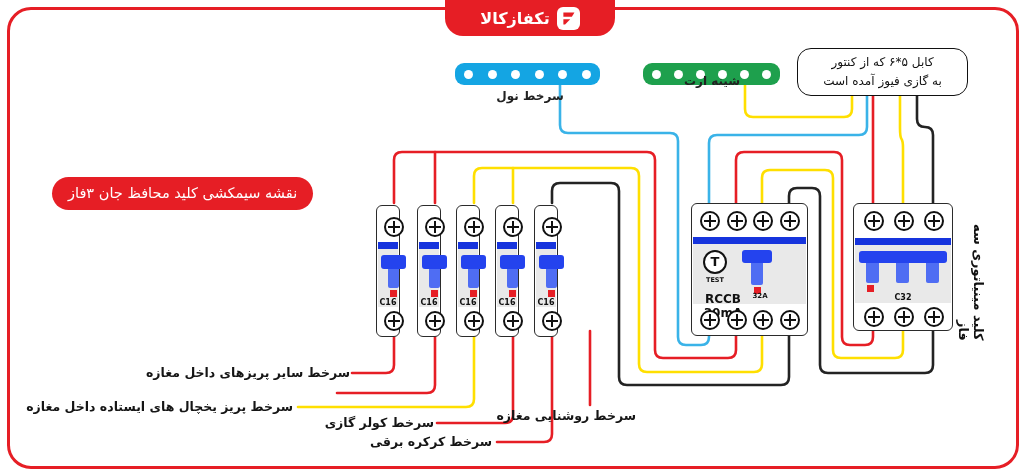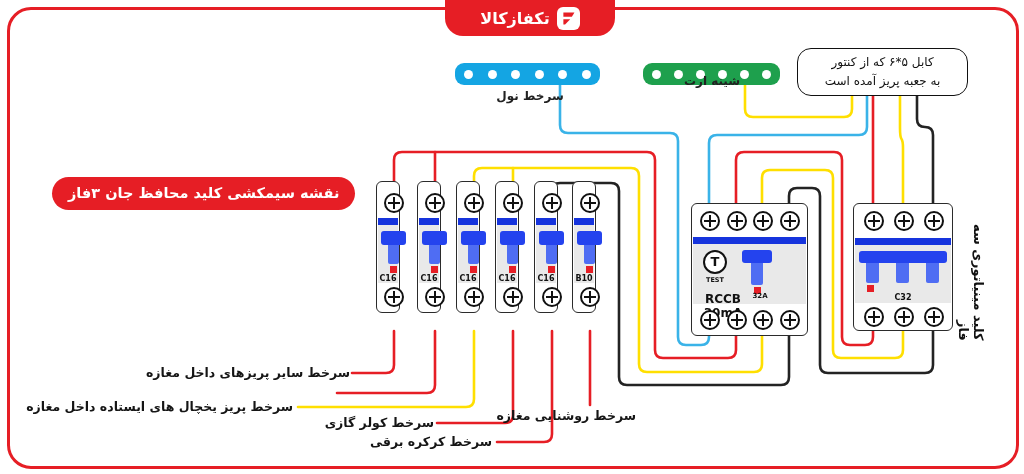--- a/index.html
+++ b/index.html
@@ -26,25 +26,25 @@
   .bus-neutral{left:455px;top:63px;width:145px;background:#14a5e3;}
   .bus-earth{left:643px;top:63px;width:137px;background:#1ea04d;}
   .bus-dot{width:9px;height:9px;border-radius:50%;background:#fff;}
   .bus-label{position:absolute;font-size:12px;font-weight:600;color:#222;direction:rtl;
        text-align:center;width:110px;}
   .bus-label.nol{left:475px;top:89px;}
   .bus-label.ert{left:657px;top:74px;}
   
   .title-badge{position:absolute;left:52px;top:177px;height:33px;line-height:33px;
        background:#e61e25;color:#fff;border-radius:17px;padding:0 16px;font-size:14.5px;
-       font-weight:bold;direction:rtl;white-space:nowrap;}
+       font-weight:normal;direction:rtl;white-space:nowrap;}
   
   .brk,.rccb,.c32{position:absolute;background:#fff;border:1.8px solid #2b2b2b;
        border-radius:6px;box-sizing:border-box;}
-  .brk{width:24px;height:132px;top:181px;}
+  .brk{width:24px;height:132px;top:205px;}
   .rccb{left:691px;top:203px;width:117px;height:133px;}
   .c32{left:853px;top:203px;width:100px;height:128px;}
   .screw{position:absolute;width:20px;height:20px;border:2px solid #111;border-radius:50%;
        background:#fff;box-sizing:border-box;}
   .screw::before,.screw::after{content:"";position:absolute;background:#111;}
   .screw::before{left:2px;right:2px;top:50%;height:1.6px;margin-top:-0.8px;}
   .screw::after{top:2px;bottom:2px;left:50%;width:1.6px;margin-left:-0.8px;}
   .band{position:absolute;left:1px;right:1px;height:7px;background:#1634dd;}
   .grayzone{position:absolute;left:1px;right:1px;background:#e9e9e9;}
   .tg-bar{position:absolute;background:#2443ee;border-radius:3px;}
@@ -105,21 +105,21 @@
     <span class="logo-mark">
       <svg viewBox="0 0 20 20">
           <path fill="#e61e25" d="M4 3 L17 3 L14 8 L4 8 Z"></path>
           <path fill="#e61e25" d="M4 11 L12 11 L6 17 L4 17 Z"></path>
         </svg>
     </span>
   </div>
 
   <div class="note-box">
     <span>کابل ۵*۶ که از کنتور</span>
-    <span>به جعبه پریز آمده است</span>
+    <span>به گازی فیوز آمده است</span>
   </div>
 
   <div class="bus bus-neutral">
     <span class="bus-dot"></span>
       <span class="bus-dot"></span>
       <span class="bus-dot"></span>
       <span class="bus-dot"></span>
       <span class="bus-dot"></span>
       <span class="bus-dot"></span>
   </div>
@@ -177,30 +177,20 @@
     <span class="screw" style="left:7px;top:105px"></span>
   </div>
   <div class="brk" style="left:534px">
     <span class="screw" style="left:7px;top:11px"></span>
     <span class="band" style="top:36px"></span>
     <span class="grayzone" style="top:43px;height:58px"></span>
     <span class="tg-bar" style="left:4px;top:49px;width:25px;height:14px"></span>
     <span class="tg-stem" style="left:11px;top:63px;width:11px;height:19px"></span>
     <span class="ind" style="left:13px;top:84px"></span>
     <span class="comp-label" style="left:0;right:0;top:92px;font-size:8px">C16</span>
-    <span class="screw" style="left:7px;top:105px"></span>
-  </div>
-  <div class="brk" style="left:572px">
-    <span class="screw" style="left:7px;top:11px"></span>
-    <span class="band" style="top:36px"></span>
-    <span class="grayzone" style="top:43px;height:58px"></span>
-    <span class="tg-bar" style="left:4px;top:49px;width:25px;height:14px"></span>
-    <span class="tg-stem" style="left:11px;top:63px;width:11px;height:19px"></span>
-    <span class="ind" style="left:13px;top:84px"></span>
-    <span class="comp-label" style="left:0;right:0;top:92px;font-size:8px">B10</span>
     <span class="screw" style="left:7px;top:105px"></span>
   </div>
 
   <div class="rccb">
     <span class="screw" style="left:8px;top:7px"></span>
     <span class="screw" style="left:35px;top:7px"></span>
     <span class="screw" style="left:61px;top:7px"></span>
     <span class="screw" style="left:88px;top:7px"></span>
     <span class="band" style="top:33px"></span>
     <span class="grayzone" style="top:40px;height:60px"></span>

